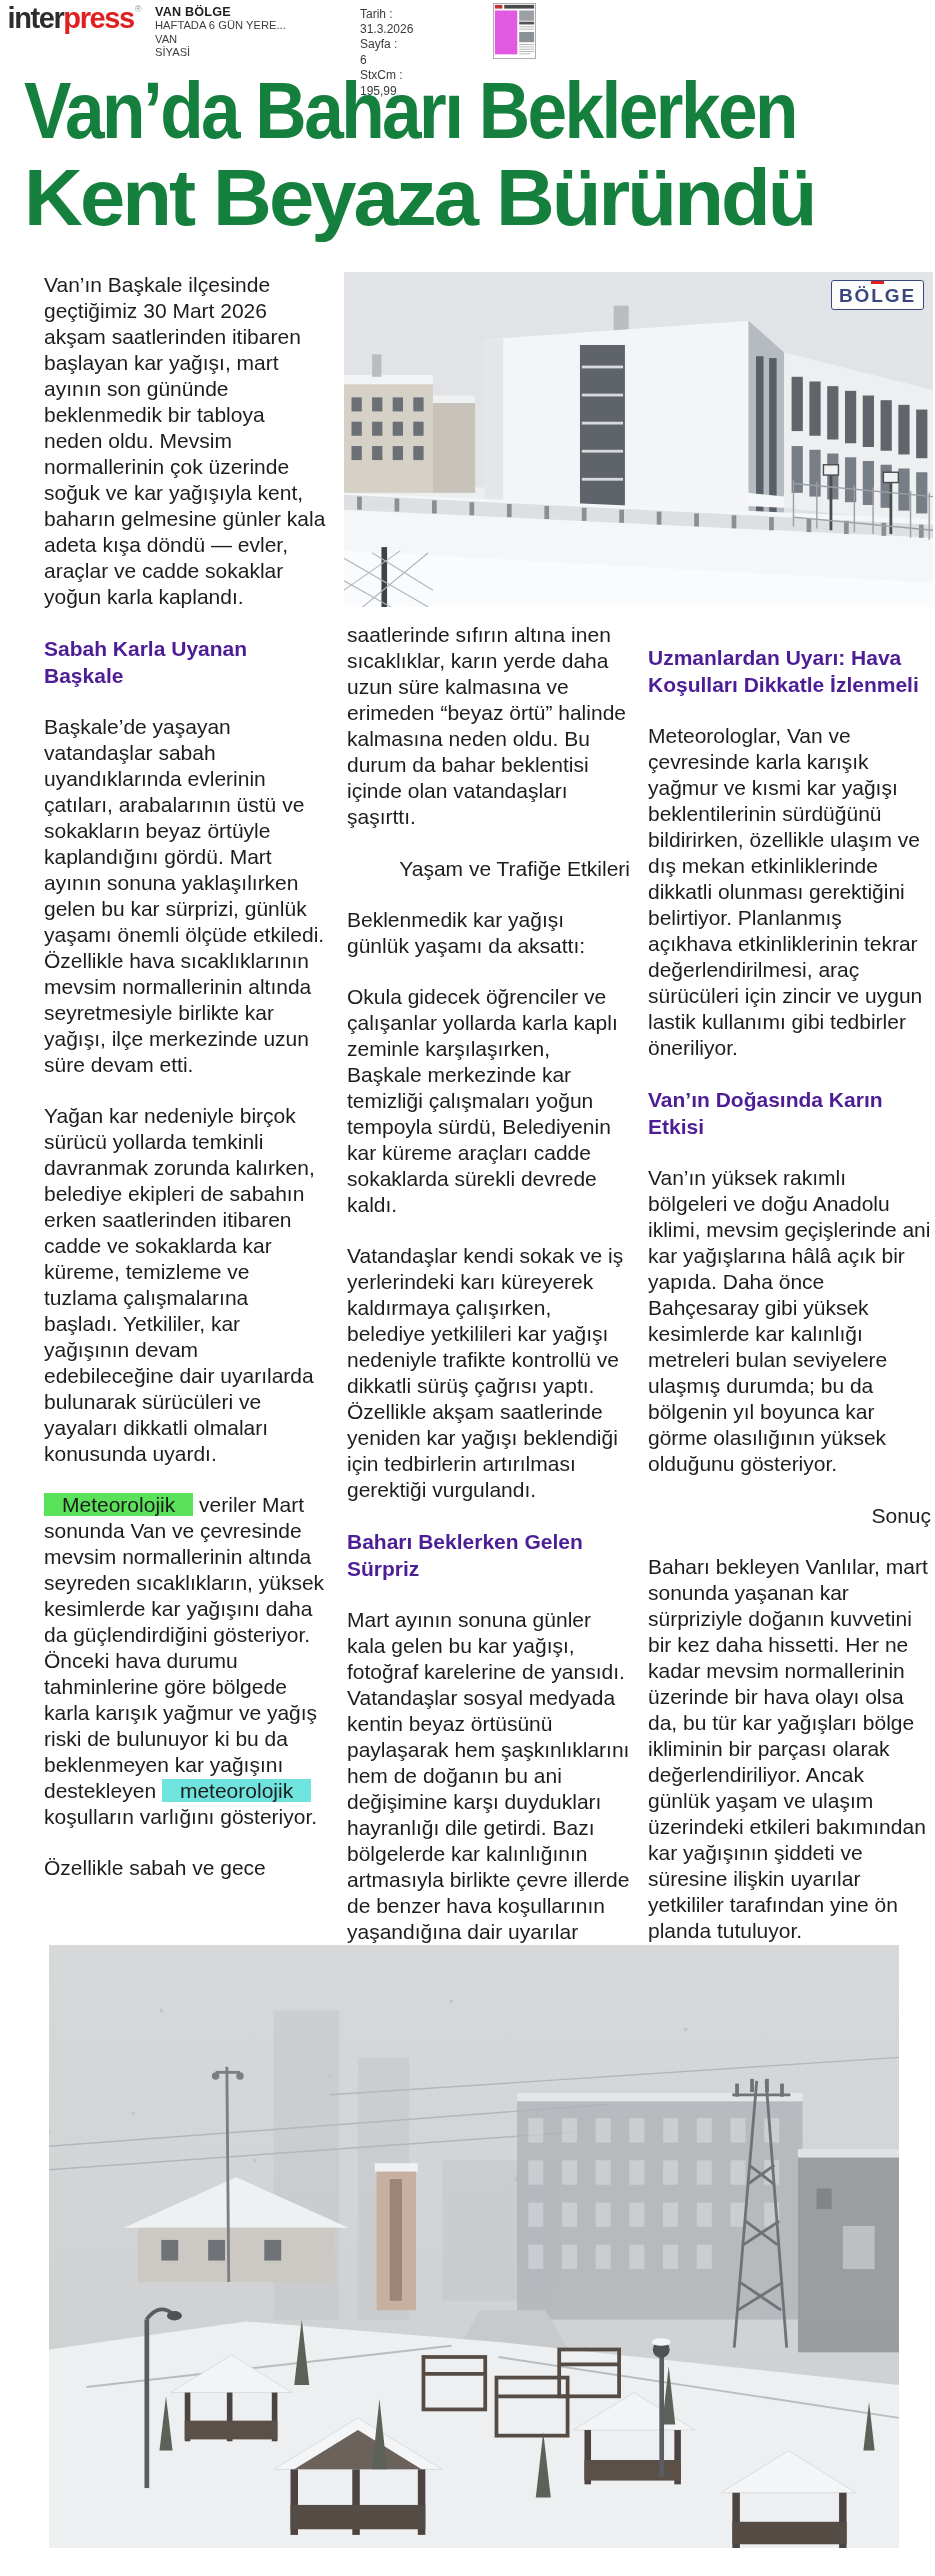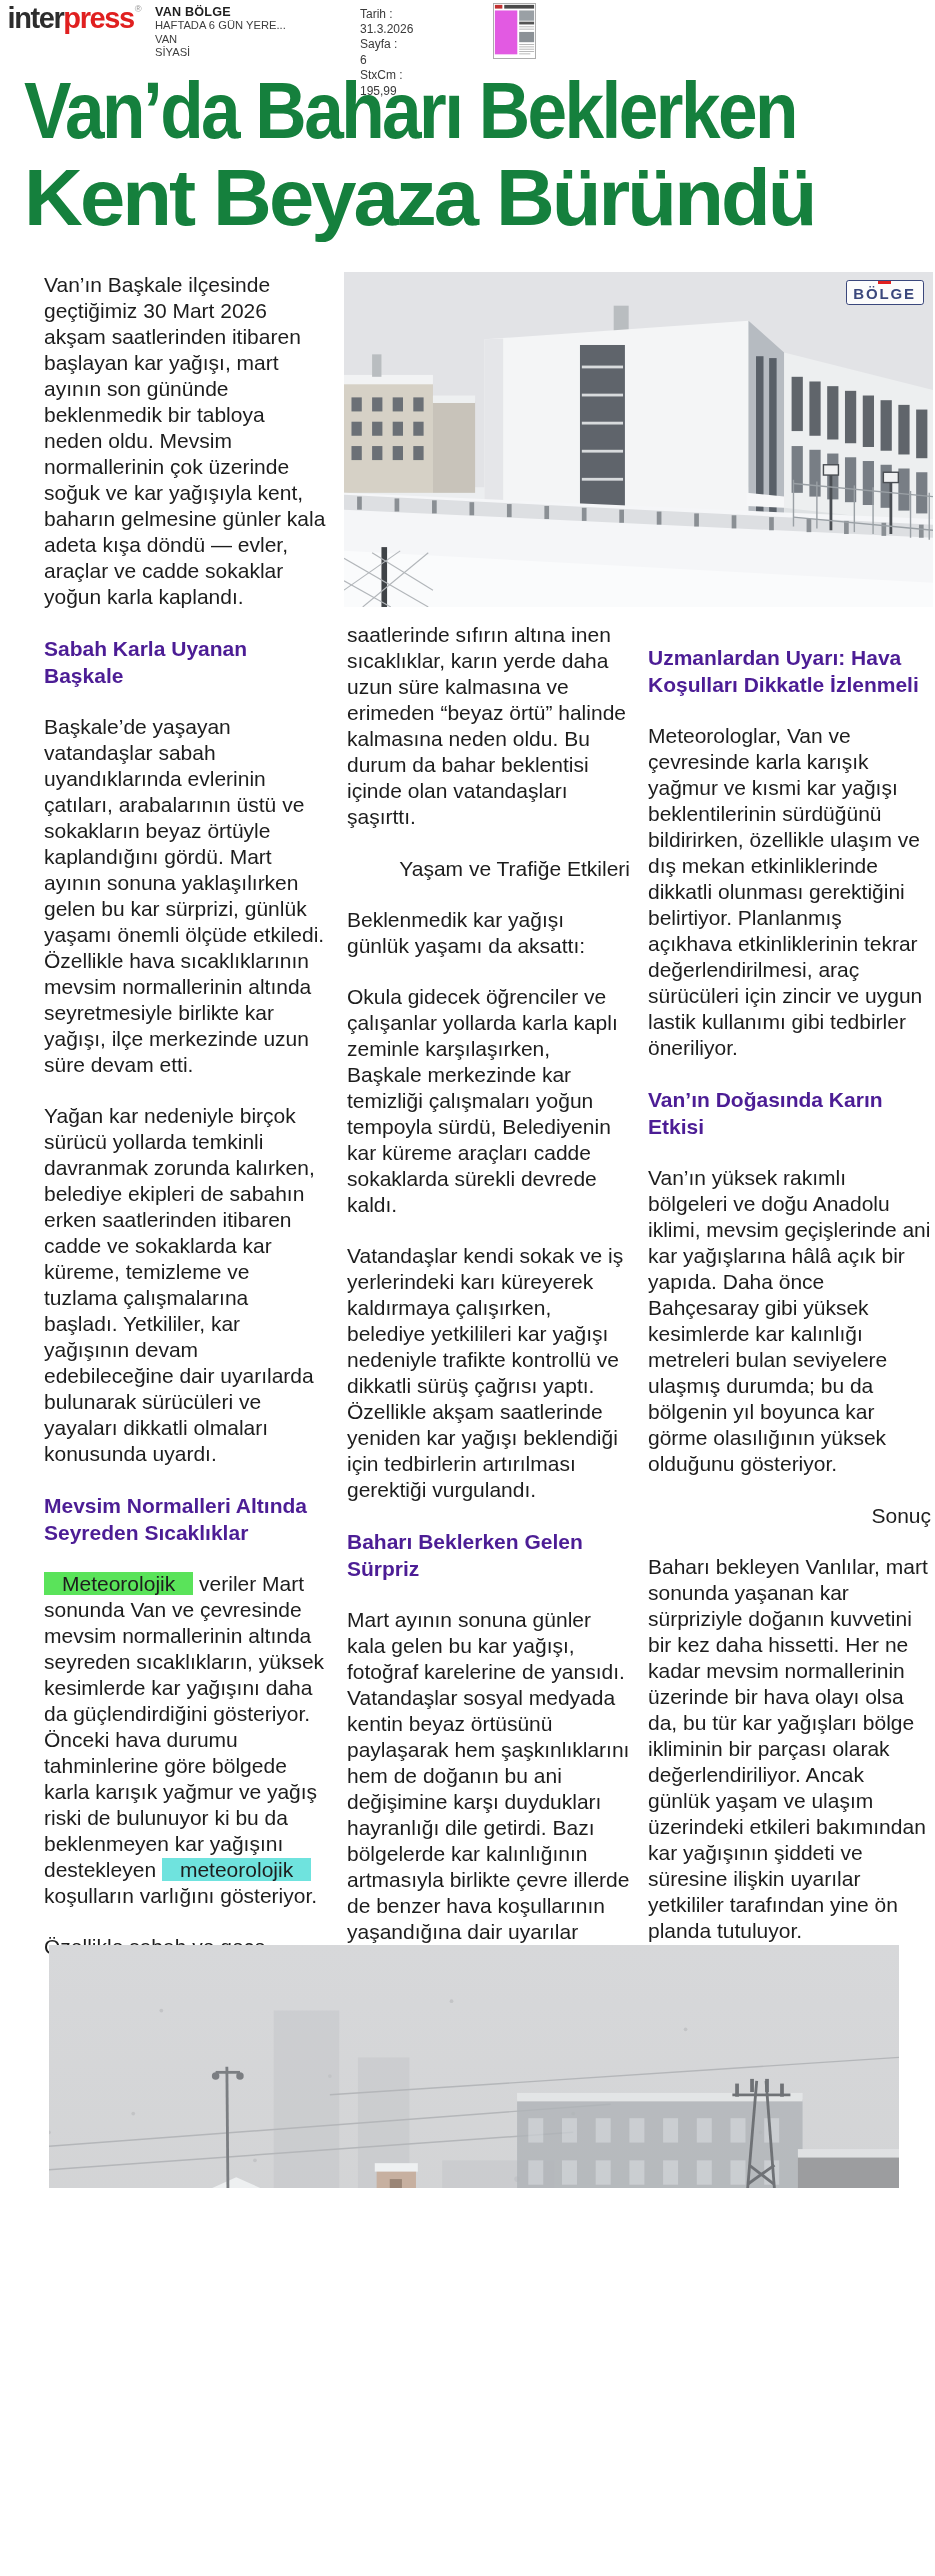--- a/index.html
+++ b/index.html
@@ -1,16 +1,16 @@
 <!DOCTYPE html>
 <html style="--accent_red: #e02020; --highlight_green: #5ae35a; --highlight_cyan: #6fe3de; --magenta_thumb: #e25ae2; --watermark_navy: #3a477c;font-size:15px"><head>
 <meta charset="utf-8">
 <style>
   html,body{margin:0;padding:0;background:#fff;}
-  .page{position:relative;width:935px;height:2188px;background:#fff;overflow:hidden;
+  .page{position:relative;width:935px;height:2576px;background:#fff;overflow:hidden;
         font-family:"Liberation Sans",sans-serif;color:#1c1c1c;}
 
   
   .logo{position:absolute;left:7.5px;top:3.7px;font-size:29px;font-weight:bold;letter-spacing:-1.4px;line-height:1;}
   .logo-inter{color:#2d2d2d;}
   .logo-press{color:var(--accent_red,#e02020);}
   .logo-reg{font-size:9.4px;font-weight:normal;color:#999;vertical-align:top;margin-left:0.9px;}
   .source{position:absolute;left:155px;top:5.6px;font-size:11.2px;line-height:13.6px;color:#3d3d3d;}
   .source-name{font-size:12.6px;font-weight:bold;color:#1e1e1e;letter-spacing:0.2px;}
   .meta{position:absolute;left:360px;top:6.6px;font-size:12px;line-height:15.4px;color:#3a3a3a;}
@@ -24,21 +24,21 @@
   .headline span{display:block;white-space:nowrap;transform-origin:0 50%;}
   .hl1{font-size:79px;transform:scaleX(.90);}
   .hl2{font-size:79px;transform:scaleX(1.03);}
 
   
   figure{margin:0;padding:0;}
   .photo-top{position:absolute;left:344px;top:272px;width:589px;height:335px;background:#e4e5e7;}
   .photo-bottom{position:absolute;left:49px;top:1945px;width:850px;height:603px;background:#d5d6d8;overflow:hidden;}
   .watermark{position:absolute;top:7.5px;right:9.4px;padding:0.9px 6.6px 1.9px;background:rgba(255,255,255,.88);
              border:1.9px solid var(--watermark_navy,#3a477c);border-radius:2.8px;color:var(--watermark_navy,#3a477c);
-             font-weight:bold;font-size:15px;letter-spacing:1.9px;text-align:center;}
+             font-weight:bold;font-size:19px;letter-spacing:1.9px;text-align:center;}
   .wm-tick{display:block;margin:0 auto 0.9px;width:13px;height:2.8px;background:var(--accent_red,#e02020);}
 
   
   .col{position:absolute;width:283px;font-size:21px;line-height:26px;color:#1d1d1d;}
   .col p{margin:0 0 25px;}
   .col h3{font-size:21px;line-height:27px;margin:0 0 25px;font-weight:bold;color:#4c1d95;}
   .col h3.reg{font-weight:normal;color:#1d1d1d;text-align:right;}
   .col-left{left:44px;top:272px;}
   .col-mid{left:347px;top:622px;}
   .col-right{left:648px;top:644px;}
@@ -227,21 +227,20 @@
       <span class="wm-tick"></span>
       <span>BÖLGE</span>
     </div>
   </figure>
 
   <section class="col col-left">
     <p>Van’ın Başkale ilçesinde geçtiğimiz 30 Mart 2026 akşam saatlerinden itibaren başlayan kar yağışı, mart ayının son gününde beklenmedik bir tabloya neden oldu. Mevsim normallerinin çok üzerinde soğuk ve kar yağışıyla kent, baharın gelmesine günler kala adeta kışa döndü — evler, araçlar ve cadde sokaklar yoğun karla kaplandı.</p>
     <h3>Sabah Karla Uyanan Başkale</h3>
     <p>Başkale’de yaşayan vatandaşlar sabah uyandıklarında evlerinin çatıları, arabalarının üstü ve sokakların beyaz örtüyle kaplandığını gördü. Mart ayının sonuna yaklaşılırken gelen bu kar sürprizi, günlük yaşamı önemli ölçüde etkiledi. Özellikle hava sıcaklıklarının mevsim normallerinin altında seyretmesiyle birlikte kar yağışı, ilçe merkezinde uzun süre devam etti.</p>
     <p>Yağan kar nedeniyle birçok sürücü yollarda temkinli davranmak zorunda kalırken, belediye ekipleri de sabahın erken saatlerinden itibaren cadde ve sokaklarda kar küreme, temizleme ve tuzlama çalışmalarına başladı. Yetkililer, kar yağışının devam edebileceğine dair uyarılarda bulunarak sürücüleri ve yayaları dikkatli olmaları konusunda uyardı.</p>
-    <h3>Mevsim Normalleri Altında Seyreden Sıcaklıklar</h3>
     <p><mark class="hl-green">Meteorolojik</mark><span> veriler Mart sonunda Van ve çevresinde mevsim normallerinin altında seyreden sıcaklıkların, yüksek kesimlerde kar yağışını daha da güçlendirdiğini gösteriyor. Önceki hava durumu tahminlerine göre bölgede karla karışık yağmur ve yağış riski de bulunuyor ki bu da beklenmeyen kar yağışını destekleyen </span><mark class="hl-cyan">meteorolojik</mark><span> koşulların varlığını gösteriyor.</span></p>
     <p>Özellikle sabah ve gece</p>
   </section>
 
   <section class="col col-mid">
     <p>saatlerinde sıfırın altına inen sıcaklıklar, karın yerde daha uzun süre kalmasına ve erimeden “beyaz örtü” halinde kalmasına neden oldu. Bu durum da bahar beklentisi içinde olan vatandaşları şaşırttı.</p>
     <h3 class="reg">Yaşam ve Trafiğe Etkileri</h3>
     <p>Beklenmedik kar yağışı günlük yaşamı da aksattı:</p>
     <p>Okula gidecek öğrenciler ve çalışanlar yollarda karla kaplı zeminle karşılaşırken, Başkale merkezinde kar temizliği çalışmaları yoğun tempoyla sürdü, Belediyenin kar küreme araçları cadde sokaklarda sürekli devrede kaldı.</p>
     <p>Vatandaşlar kendi sokak ve iş yerlerindeki karı küreyerek kaldırmaya çalışırken, belediye yetkilileri kar yağışı nedeniyle trafikte kontrollü ve dikkatli sürüş çağrısı yaptı. Özellikle akşam saatlerinde yeniden kar yağışı beklendiği için tedbirlerin artırılması gerektiği vurgulandı.</p>

